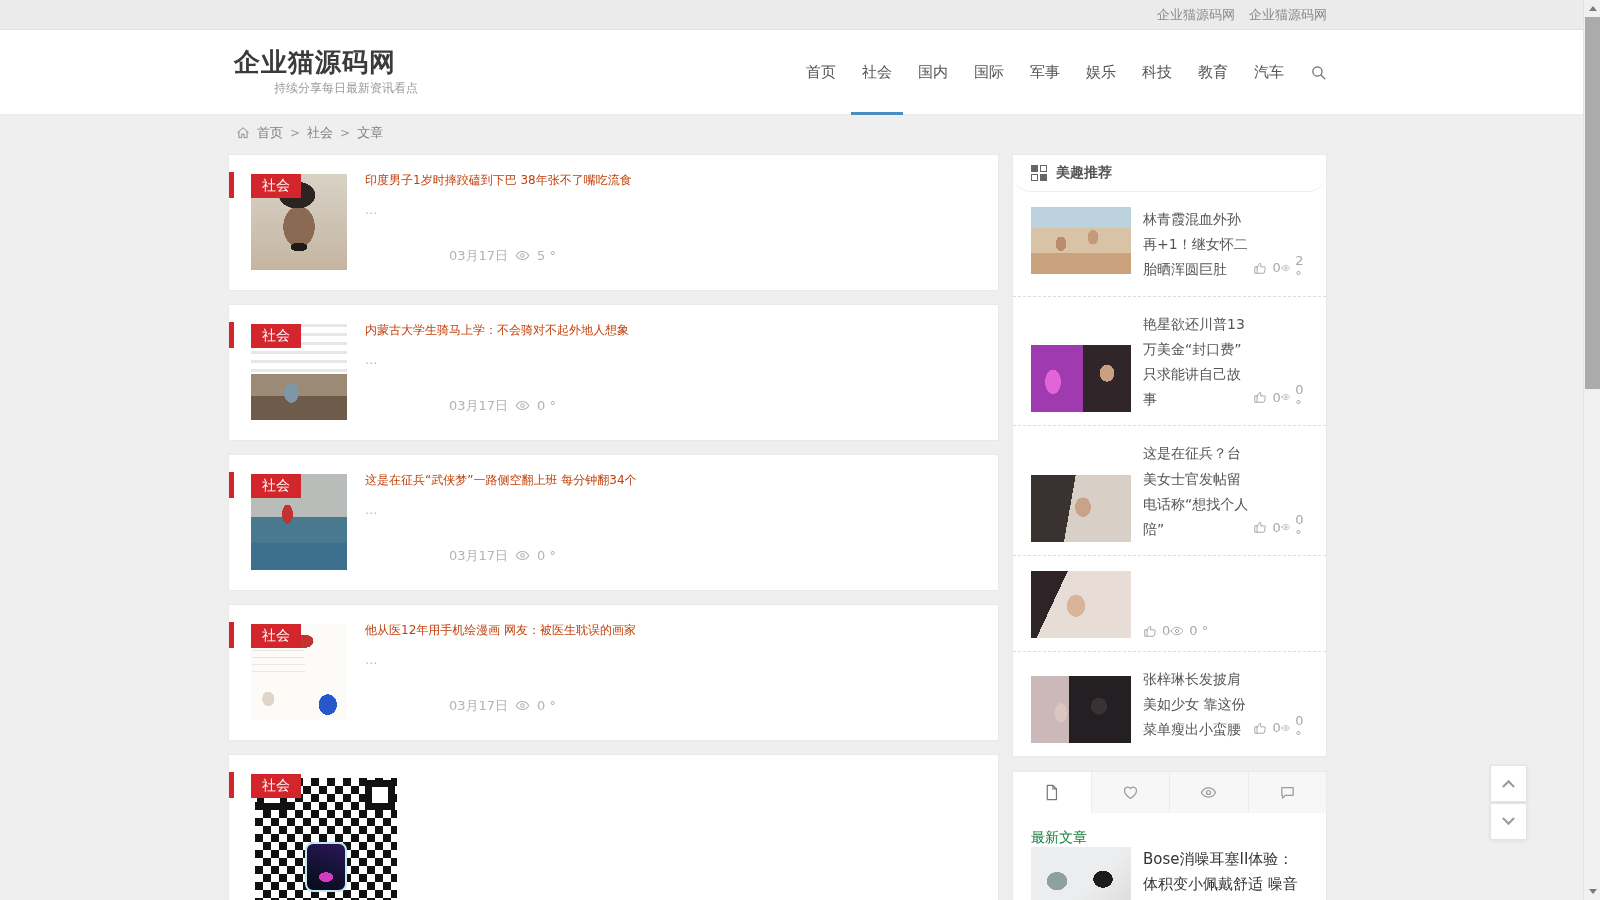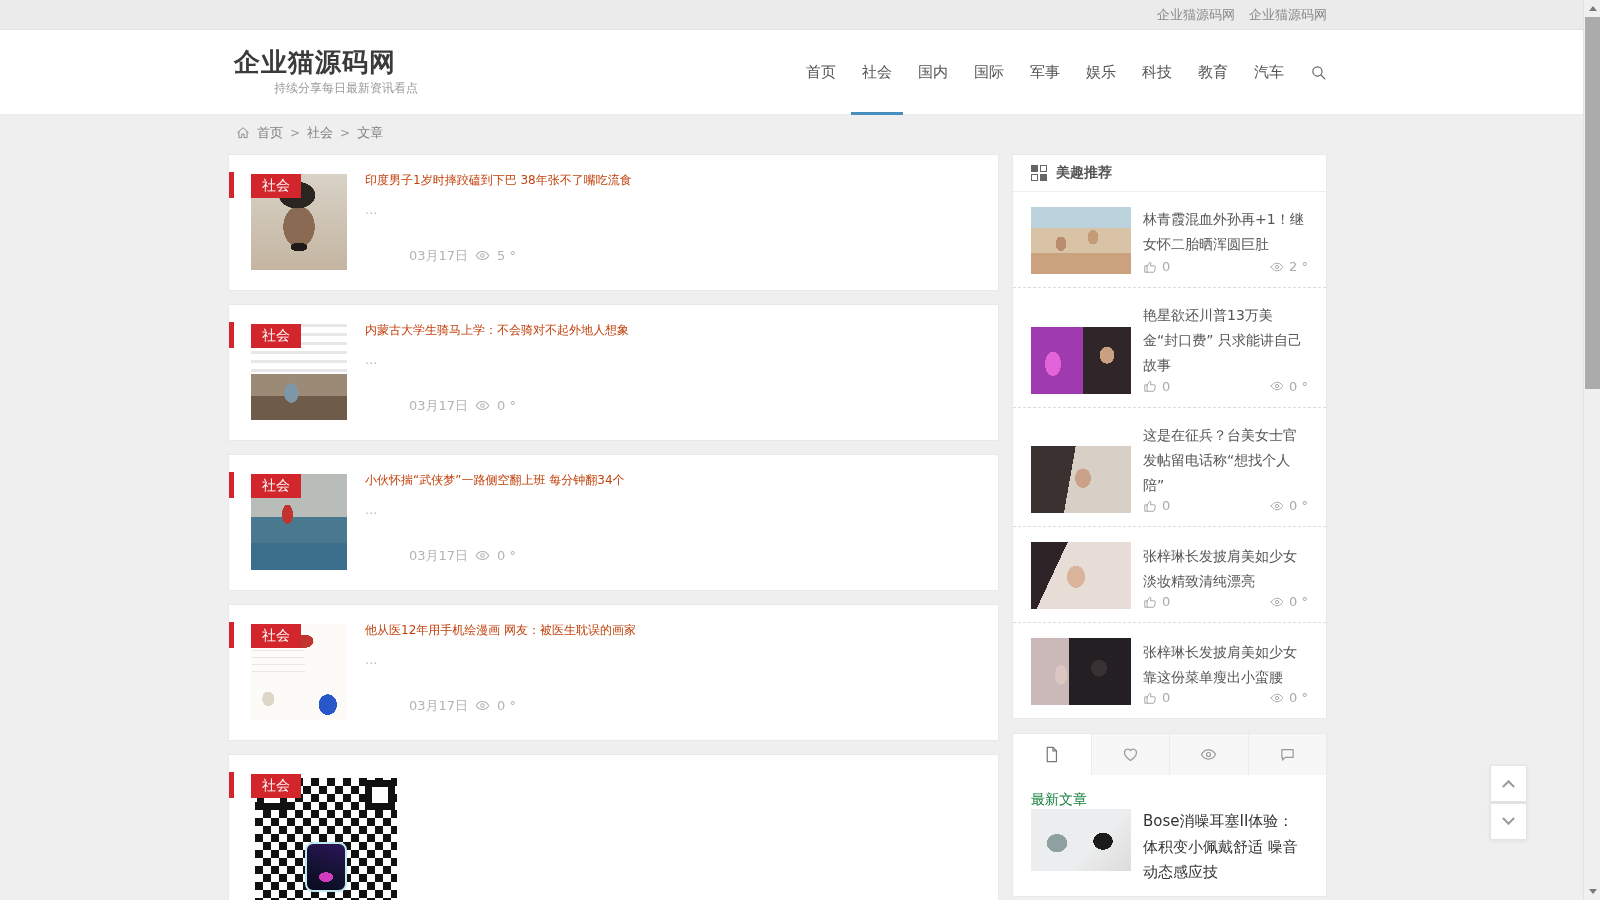--- a/index.html
+++ b/index.html
@@ -36,21 +36,21 @@
   
   .card { position:relative; background:#fff; border:1px solid #e9e9e9; height:137px; margin-bottom:13px; overflow:hidden; }
   .card.tall { height:220px; }
   .card::before { content:""; position:absolute; left:0; top:17px; width:5px; height:26px; background:#d2262c; }
   .badge { position:absolute; left:22px; top:19px; background:#d2262c; color:#fff; font-size:14px; padding:3px 11px; z-index:2; }
   .thumb { position:absolute; left:22px; top:19px; width:96px; height:96px; }
   .card.tall .thumb { width:150px; height:185px; }
   .card-body { margin-left:136px; padding:18px 20px 0 0; }
   .card-title { font-size:12px; color:#c2410c; font-weight:400; line-height:1.3; cursor:pointer; }
   .card-excerpt { font-size:13px; color:#bbb; margin-top:13px; }
-  .card-meta { margin-top:30px; margin-left:44px; display:flex; align-items:center; gap:7px; font-size:13px; color:#b3b3b3; }
+  .card-meta { margin-top:30px; margin-left:84px; display:flex; align-items:center; gap:7px; font-size:13px; color:#b3b3b3; }
   .card-meta svg { display:block; }
 
   
   .t1 { background:
         radial-gradient(ellipse 14px 7px at 50% 76%, #1d1a17 0 60%, transparent 61%),
         radial-gradient(ellipse 30px 22px at 48% 22%, #2a2520 0 60%, transparent 61%),
         radial-gradient(ellipse 26px 34px at 50% 55%, #8a6a52 0 60%, transparent 61%),
         linear-gradient(180deg,#d8d2c6,#c4b5a1); }
   .t2 { background:
         repeating-linear-gradient(180deg, #e7e7e7 0 3px, #ffffff 3px 9px) 0 0/100% 52% no-repeat,
@@ -67,29 +67,29 @@
         #fcfbf8; }
   .qr { background: repeating-conic-gradient(#111 0 25%, #fff 0 50%) 0 0/16px 16px; position:relative; border:4px solid #fff; }
   .qr .finder { position:absolute; width:30px; height:30px; border:7px solid #111; background:#fff; }
   .qr .finder.tl { left:2px; top:2px; } .qr .finder.tr { right:2px; top:2px; }
   .qr .qr-logo { position:absolute; left:50%; top:50%; transform:translate(-50%,-50%); width:42px; height:50px; border-radius:8px; border:2px solid #bfe8ef;
         background: radial-gradient(ellipse 12px 8px at 50% 72%, #d23bbf 0 60%, transparent 61%),
                     linear-gradient(200deg,#2c155a, #121230 60%, #0a0a20); }
 
   
   .widget { background:#fff; border:1px solid #e9e9e9; }
-  .widget-head { display:flex; align-items:center; gap:9px; height:37px; padding:0 18px; border-bottom:1px solid #eee; }
+  .widget-head { display:flex; align-items:center; gap:9px; height:37px; padding:0 18px; border-bottom:1px solid #eee;border-radius:18px; }
   .grid-icon { display:grid; grid-template-columns:7px 7px; grid-template-rows:7px 7px; gap:2px; }
   .grid-icon span { display:block; }
   .grid-icon .f { background:#666; } .grid-icon .o { border:1.5px solid #666; }
   .widget-title { font-size:14px; font-weight:700; color:#555; }
   .rec-item { display:flex; gap:12px; padding:15px 18px 13px 18px; cursor:pointer; }
   .rec-item + .rec-item { border-top:1px dashed #ddd;align-items:flex-end; }
   .rec-thumb { width:100px; height:67px; flex:none; }
-  .rec-text { flex:1; display:flex; flex-direction:column; }
+  .rec-text { flex:1; display:flex; }
   .rec-title { font-size:14px; color:#555; line-height:1.8; }
   .rec-meta { margin-top:auto; display:flex; justify-content:space-between; align-items:center; font-size:13px; color:#a8a8a8; }
   .meta-pair { display:flex; align-items:center; gap:5px; }
 
   .s1 { background: radial-gradient(ellipse 9px 12px at 30% 55%, #b98d6d 0 60%, transparent 61%),
                     radial-gradient(ellipse 9px 12px at 62% 45%, #c59a77 0 60%, transparent 61%),
                     linear-gradient(180deg,#bcd3de 0 32%, #d9c3a6 32% 68%, #caa27e 68%); }
   .s2 { background: radial-gradient(ellipse 12px 14px at 76% 42%, #caa083 0 60%, transparent 61%),
                     radial-gradient(ellipse 13px 20px at 22% 55%, #e363d8 0 60%, transparent 61%),
                     linear-gradient(90deg,#a03ab0 0 52%, #30262a 52%); }
@@ -219,21 +219,21 @@
               </svg>
             <span>0 °</span>
           </div>
         </div>
       </div>
 
       <div class="card">
         <span class="badge">社会</span>
         <div class="thumb t3"></div>
         <div class="card-body">
-          <div class="card-title">小伙怀揣“武侠梦”一路侧空翻上班 每分钟翻34个</div>
+          <div class="card-title">这是在征兵“武侠梦”一路侧空翻上班 每分钟翻34个</div>
           <div class="card-excerpt">...</div>
           <div class="card-meta">
             <span>03月17日</span>
             <svg class="icon-svg" width="15" height="15" viewBox="0 0 24 24">
                 <path d="M2 12s3.5-6.5 10-6.5S22 12 22 12s-3.5 6.5-10 6.5S2 12 2 12z"></path>
                 <circle cx="12" cy="12" r="2.8"></circle>
               </svg>
             <span>0 °</span>
           </div>
         </div>
@@ -343,21 +343,20 @@
                   </svg>
                   <span>0 °</span>
                 </span>
             </div>
           </div>
         </div>
 
         <div class="rec-item">
           <div class="rec-thumb s4"></div>
           <div class="rec-text">
-            <div class="rec-title">张梓琳长发披肩美如少女 淡妆精致清纯漂亮</div>
             <div class="rec-meta">
               <span class="meta-pair">
                   <svg class="icon-svg" width="14" height="14" viewBox="0 0 24 24">
                     <path d="M7 10v11H3V10h4zm0 1 4-6.5c.4-.8 1.6-.9 2.2-.1.3.4.4.9.3 1.4L12.7 10H19a2 2 0 0 1 2 2.4l-1.3 6.9A2 2 0 0 1 17.7 21H7"></path>
                   </svg>
                   <span>0</span>
                 </span>
               <span class="meta-pair">
                   <svg class="icon-svg" width="14" height="14" viewBox="0 0 24 24">
                     <path d="M2 12s3.5-6.5 10-6.5S22 12 22 12s-3.5 6.5-10 6.5S2 12 2 12z"></path>

